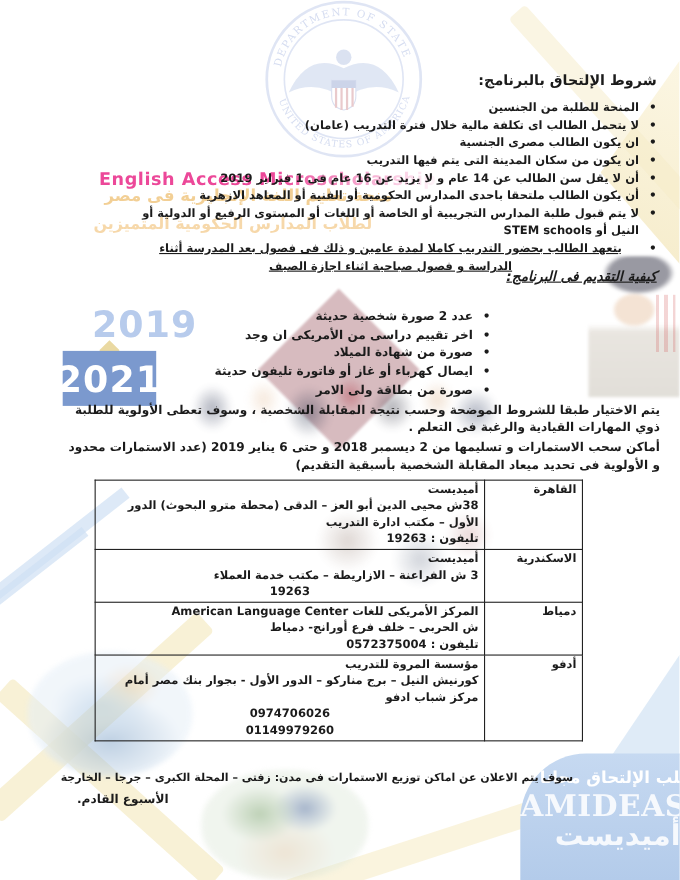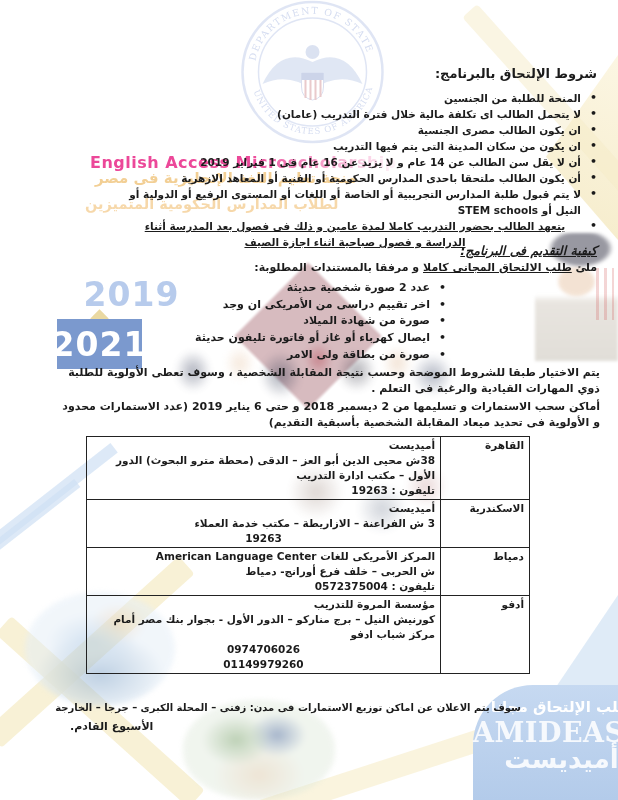--- a/index.html
+++ b/index.html
@@ -190,23 +190,20 @@
       <div class="li">
           <div class="txt">لا يتم قبول طلبة المدارس التجريبية أو الخاصة أو اللغات أو المستوى الرفيع أو الدولية أو النيل أو STEM schools</div>
         </div>
       <div class="li center2">
           <div class="txt">يتعهد الطالب بحضور التدريب كاملا لمدة عامين و ذلك فى فصول بعد المدرسة أثناء الدراسة و فصول صباحية اثناء اجازة الصيف</div>
         </div>
     </div>
 
     <div class="abs h2">كيفية التقديم فى البرنامج:</div>
 
-    <div class="abs intro">
-      <span>ملئ </span><span class="bold-u">طلب الالتحاق المجانى كاملا</span><span> و مرفقا بالمستندات المطلوبة:</span>
-    </div>
 
     <div class="abs ul2">
       <div class="li">
           <div class="txt">عدد 2 صورة شخصية حديثة</div>
         </div>
       <div class="li">
           <div class="txt">اخر تقييم دراسى من الأمريكى ان وجد</div>
         </div>
       <div class="li">
           <div class="txt">صورة من شهادة الميلاد</div>

